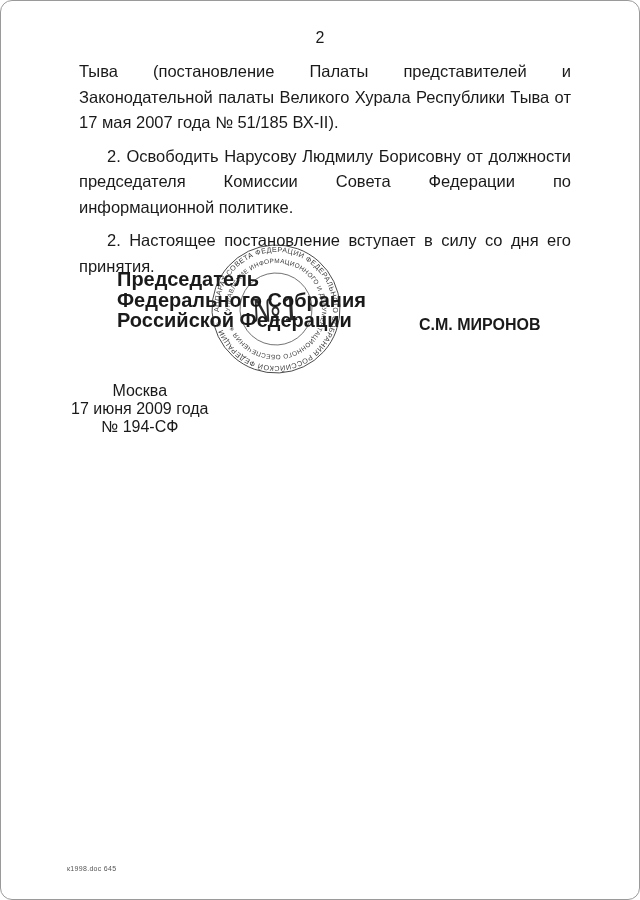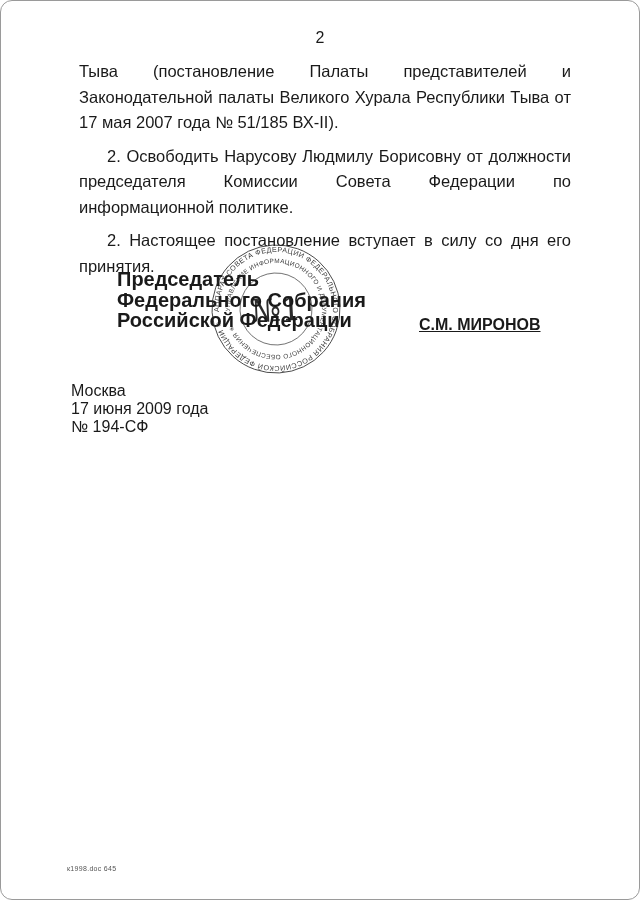--- a/index.html
+++ b/index.html
@@ -28,30 +28,29 @@
   .signature-block{
     position:absolute;top:268px;left:70px;
     font-size:20px;line-height:20.5px;font-weight:bold;
     z-index:1;
     margin-left:46px;
   }
   .signature-name{
     position:absolute;top:315px;left:418px;
     font-size:16px;font-weight:bold;white-space:nowrap;
     z-index:1;
-    text-decoration:underline;
   }
   .stamp{
     position:absolute;top:238px;left:205px;width:140px;height:140px;
     z-index:2;opacity:0.92;
     transform:rotate(-3deg);
   }
   .date-block{
     position:absolute;top:381px;left:70px;
-    font-size:16px;line-height:18px;
+    font-size:16px;line-height:18px;text-align:center;
   }
   .date-block div{white-space:nowrap;}
   .footnote{
     position:absolute;top:864px;left:66px;
     font-size:7px;color:#555;letter-spacing:0.3px;
   }
 </style>
 </head>
 <body>
 

